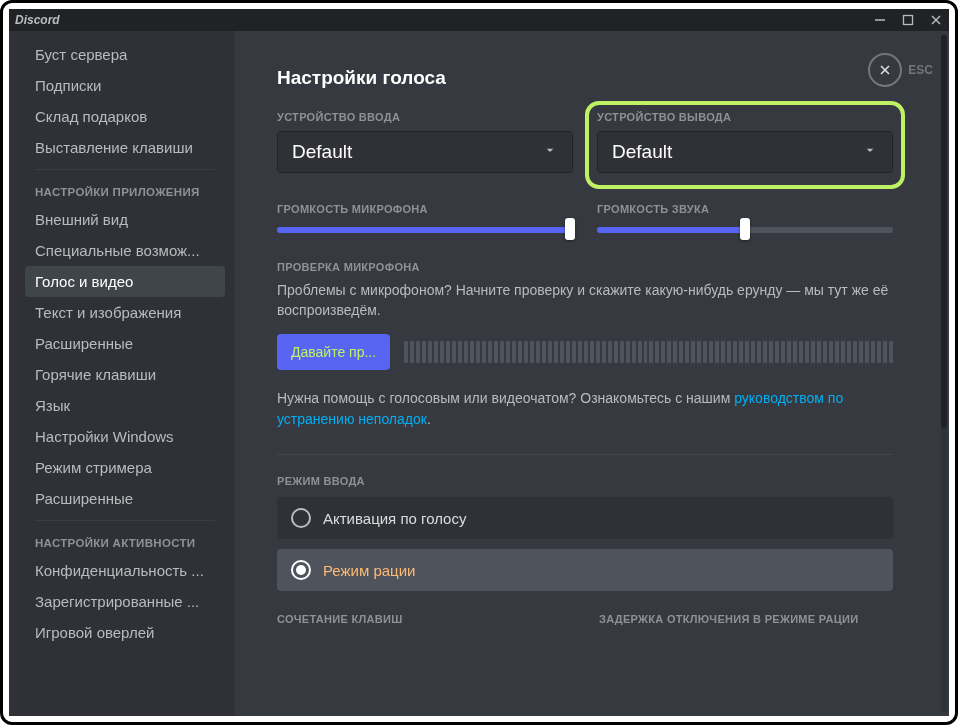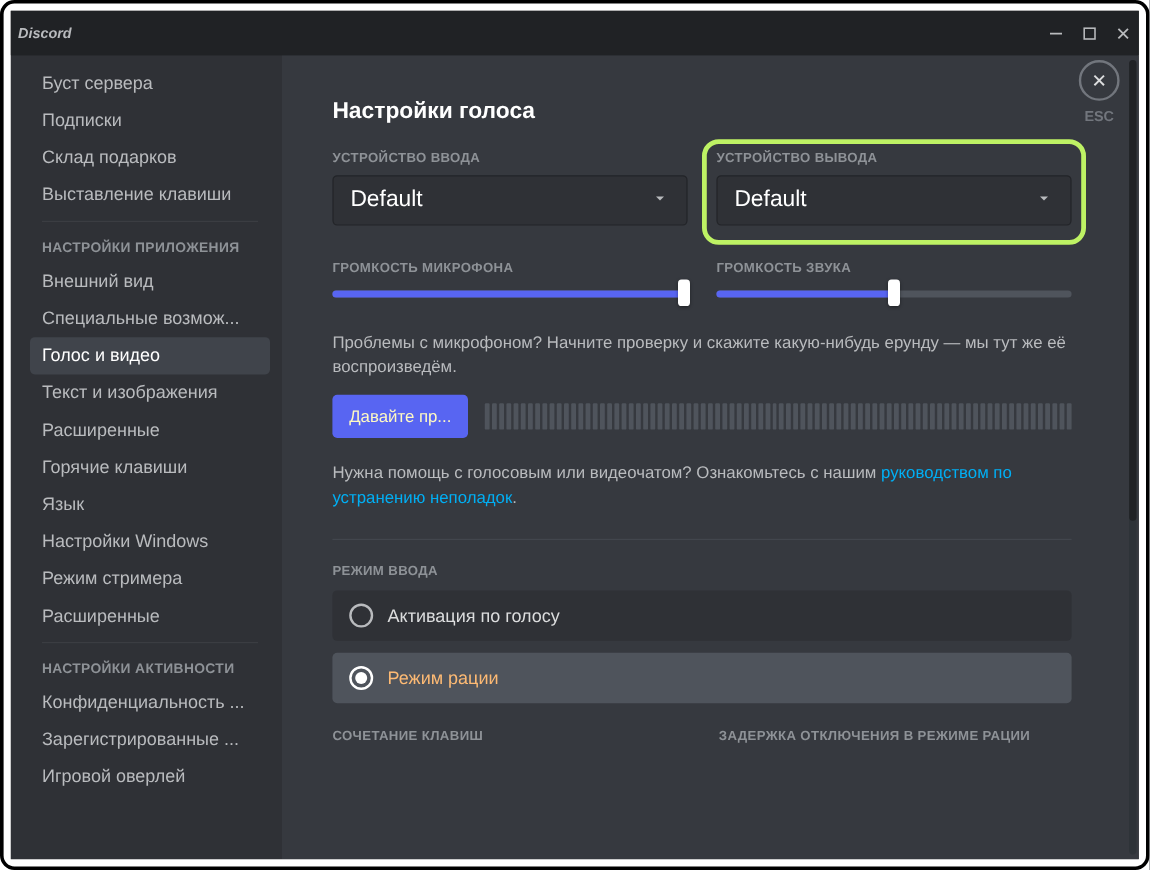--- a/index.html
+++ b/index.html
@@ -1,21 +1,21 @@
 <!DOCTYPE html>
 <html><head>
 <meta charset="utf-8">
 <style>
   * { margin: 0; padding: 0; box-sizing: border-box; font-family: "Segoe UI", Arial, sans-serif; }
   body { background: #fff; width: 958px; height: 725px; overflow: hidden; }
   .outer { width: 958px; height: 725px; border: 3px solid #000; border-radius: 12px; background: #fff; position: relative; }
   .window { position: absolute; left: 6px; top: 6px; right: 6px; bottom: 6px; background: #202225; display: flex; flex-direction: column; }
 
   
-  .titlebar { height: 37px; background: #202225; display: flex; align-items: center; justify-content: space-between; padding: 0 6px; }
+  .titlebar { height: 22px; background: #202225; display: flex; align-items: center; justify-content: space-between; padding: 0 6px; }
   .titlebar-title { color: #b9bbbe; font-size: 12px; font-weight: 700; font-style: italic; }
   .win-controls { display: flex; gap: 14px; align-items: center; }
   .win-btn { width: 14px; height: 14px; display: flex; align-items: center; justify-content: center; }
   .win-btn svg { width: 12px; height: 12px; }
 
   .body { flex: 1; display: flex; overflow: hidden; }
 
   
   .sidebar { width: 226px; background: #2f3136; padding: 8px 10px 8px 16px; overflow: hidden; display: flex; flex-direction: column; }
   .sidebar-item { color: #b9bbbe; font-size: 15px; padding: 7px 10px; border-radius: 4px; cursor: pointer; white-space: nowrap; overflow: hidden; text-overflow: ellipsis; }
@@ -44,42 +44,42 @@
   .slider-wrap { margin-top: 12px; }
   .slider { position: relative; height: 10px; margin-top: 10px; }
   .slider-track { position: absolute; left: 0; right: 0; top: 2px; height: 6px; background: #4f545c; border-radius: 3px; }
   .slider-fill { position: absolute; left: 0; top: 2px; height: 6px; background: #5865f2; border-radius: 3px; }
   .slider-thumb { position: absolute; top: -7px; width: 10px; height: 22px; background: #fff; border-radius: 3px; box-shadow: 0 1px 3px rgba(0,0,0,0.4); }
 
   .mic-section { margin-top: 26px; }
   .mic-desc { color: #b9bbbe; font-size: 14px; margin-top: 8px; line-height: 1.4; }
 
   .mic-test-row { display: flex; align-items: center; gap: 14px; margin-top: 14px; }
-  .btn-primary { background: #5865f2; color: #fef9c3; font-size: 14px; font-weight: 500; padding: 10px 14px; border-radius: 4px; border: none; cursor: pointer; min-width: 96px; text-align: left; white-space: nowrap; overflow: hidden; text-overflow: ellipsis; }
+  .btn-primary { background: #5865f2; color: #bef264; font-size: 14px; font-weight: 500; padding: 10px 14px; border-radius: 4px; border: none; cursor: pointer; min-width: 96px; text-align: left; white-space: nowrap; overflow: hidden; text-overflow: ellipsis; }
   .vu-meter { flex: 1; height: 22px; display: flex; gap: 2px; }
   .vu-bar { flex: 1; background: #4f545c; border-radius: 1px; }
 
   .help-text { color: #b9bbbe; font-size: 14px; margin-top: 18px; line-height: 1.5; }
   .help-text .link { color: #00aff4; }
 
   .big-divider { height: 1px; background: #42464d; margin: 24px 0 20px 0; }
 
   .radio-group { margin-top: 10px; display: flex; flex-direction: column; gap: 10px; }
   .radio-item { background: #2f3136; border-radius: 4px; padding: 11px 14px; display: flex; align-items: center; gap: 12px; cursor: pointer; }
   .radio-item.selected { background: #4f545c; }
   .radio-circle { width: 20px; height: 20px; border: 2px solid #b9bbbe; border-radius: 50%; display: flex; align-items: center; justify-content: center; }
   .radio-item.selected .radio-circle { border-color: #fff; }
   .radio-dot { width: 10px; height: 10px; background: #fff; border-radius: 50%; }
   .radio-label { color: #dcddde; font-size: 15px; }
   .radio-item.selected .radio-label { color: #fdba74; font-weight: 500; }
 
   .bottom-row { display: flex; gap: 28px; margin-top: 22px; }
 
   
-  .close-area { position: absolute; right: 16px; top: 4px; display: flex; flex-direction: column; align-items: center; gap: 6px; }
+  .close-area { position: absolute; right: 16px; top: 22px; display: flex; flex-direction: row; align-items: center; gap: 6px; }
   .close-circle { width: 34px; height: 34px; border: 2px solid #72767d; border-radius: 50%; display: flex; align-items: center; justify-content: center; cursor: pointer; }
   .close-circle svg { width: 16px; height: 16px; color: #dcddde; }
   .esc-label { color: #72767d; font-size: 12px; font-weight: 600; }
 
   .content-scrollbar { position: absolute; right: 2px; top: 4px; bottom: 4px; width: 6px; background: #2e3338; border-radius: 3px; }
   .content-scrollbar-thumb { position: absolute; left: 0; right: 0; top: 0; height: 58%; background: #202225; border-radius: 3px; }
 </style>
 </head>
 <body>
 
@@ -173,20 +173,21 @@
               <div class="field-label">ГРОМКОСТЬ ЗВУКА</div>
               <div class="slider">
                 <div class="slider-track"></div>
                 <div class="slider-fill" style="width:50%;"></div>
                 <div class="slider-thumb" style="left:calc(50% - 5px);"></div>
               </div>
             </div>
           </div>
 
           <div class="mic-section">
+            <div class="field-label">ПРОВЕРКА МИКРОФОНА</div>
             <div class="mic-desc">Проблемы с микрофоном? Начните проверку и скажите какую-нибудь ерунду — мы тут же её воспроизведём.</div>
             <div class="mic-test-row">
               <button class="btn-primary">Давайте пр...</button>
               <div class="vu-meter" id="vu-meter">
                   <div class="vu-bar"></div>
                   <div class="vu-bar"></div>
                   <div class="vu-bar"></div>
                   <div class="vu-bar"></div>
                   <div class="vu-bar"></div>
                   <div class="vu-bar"></div>

